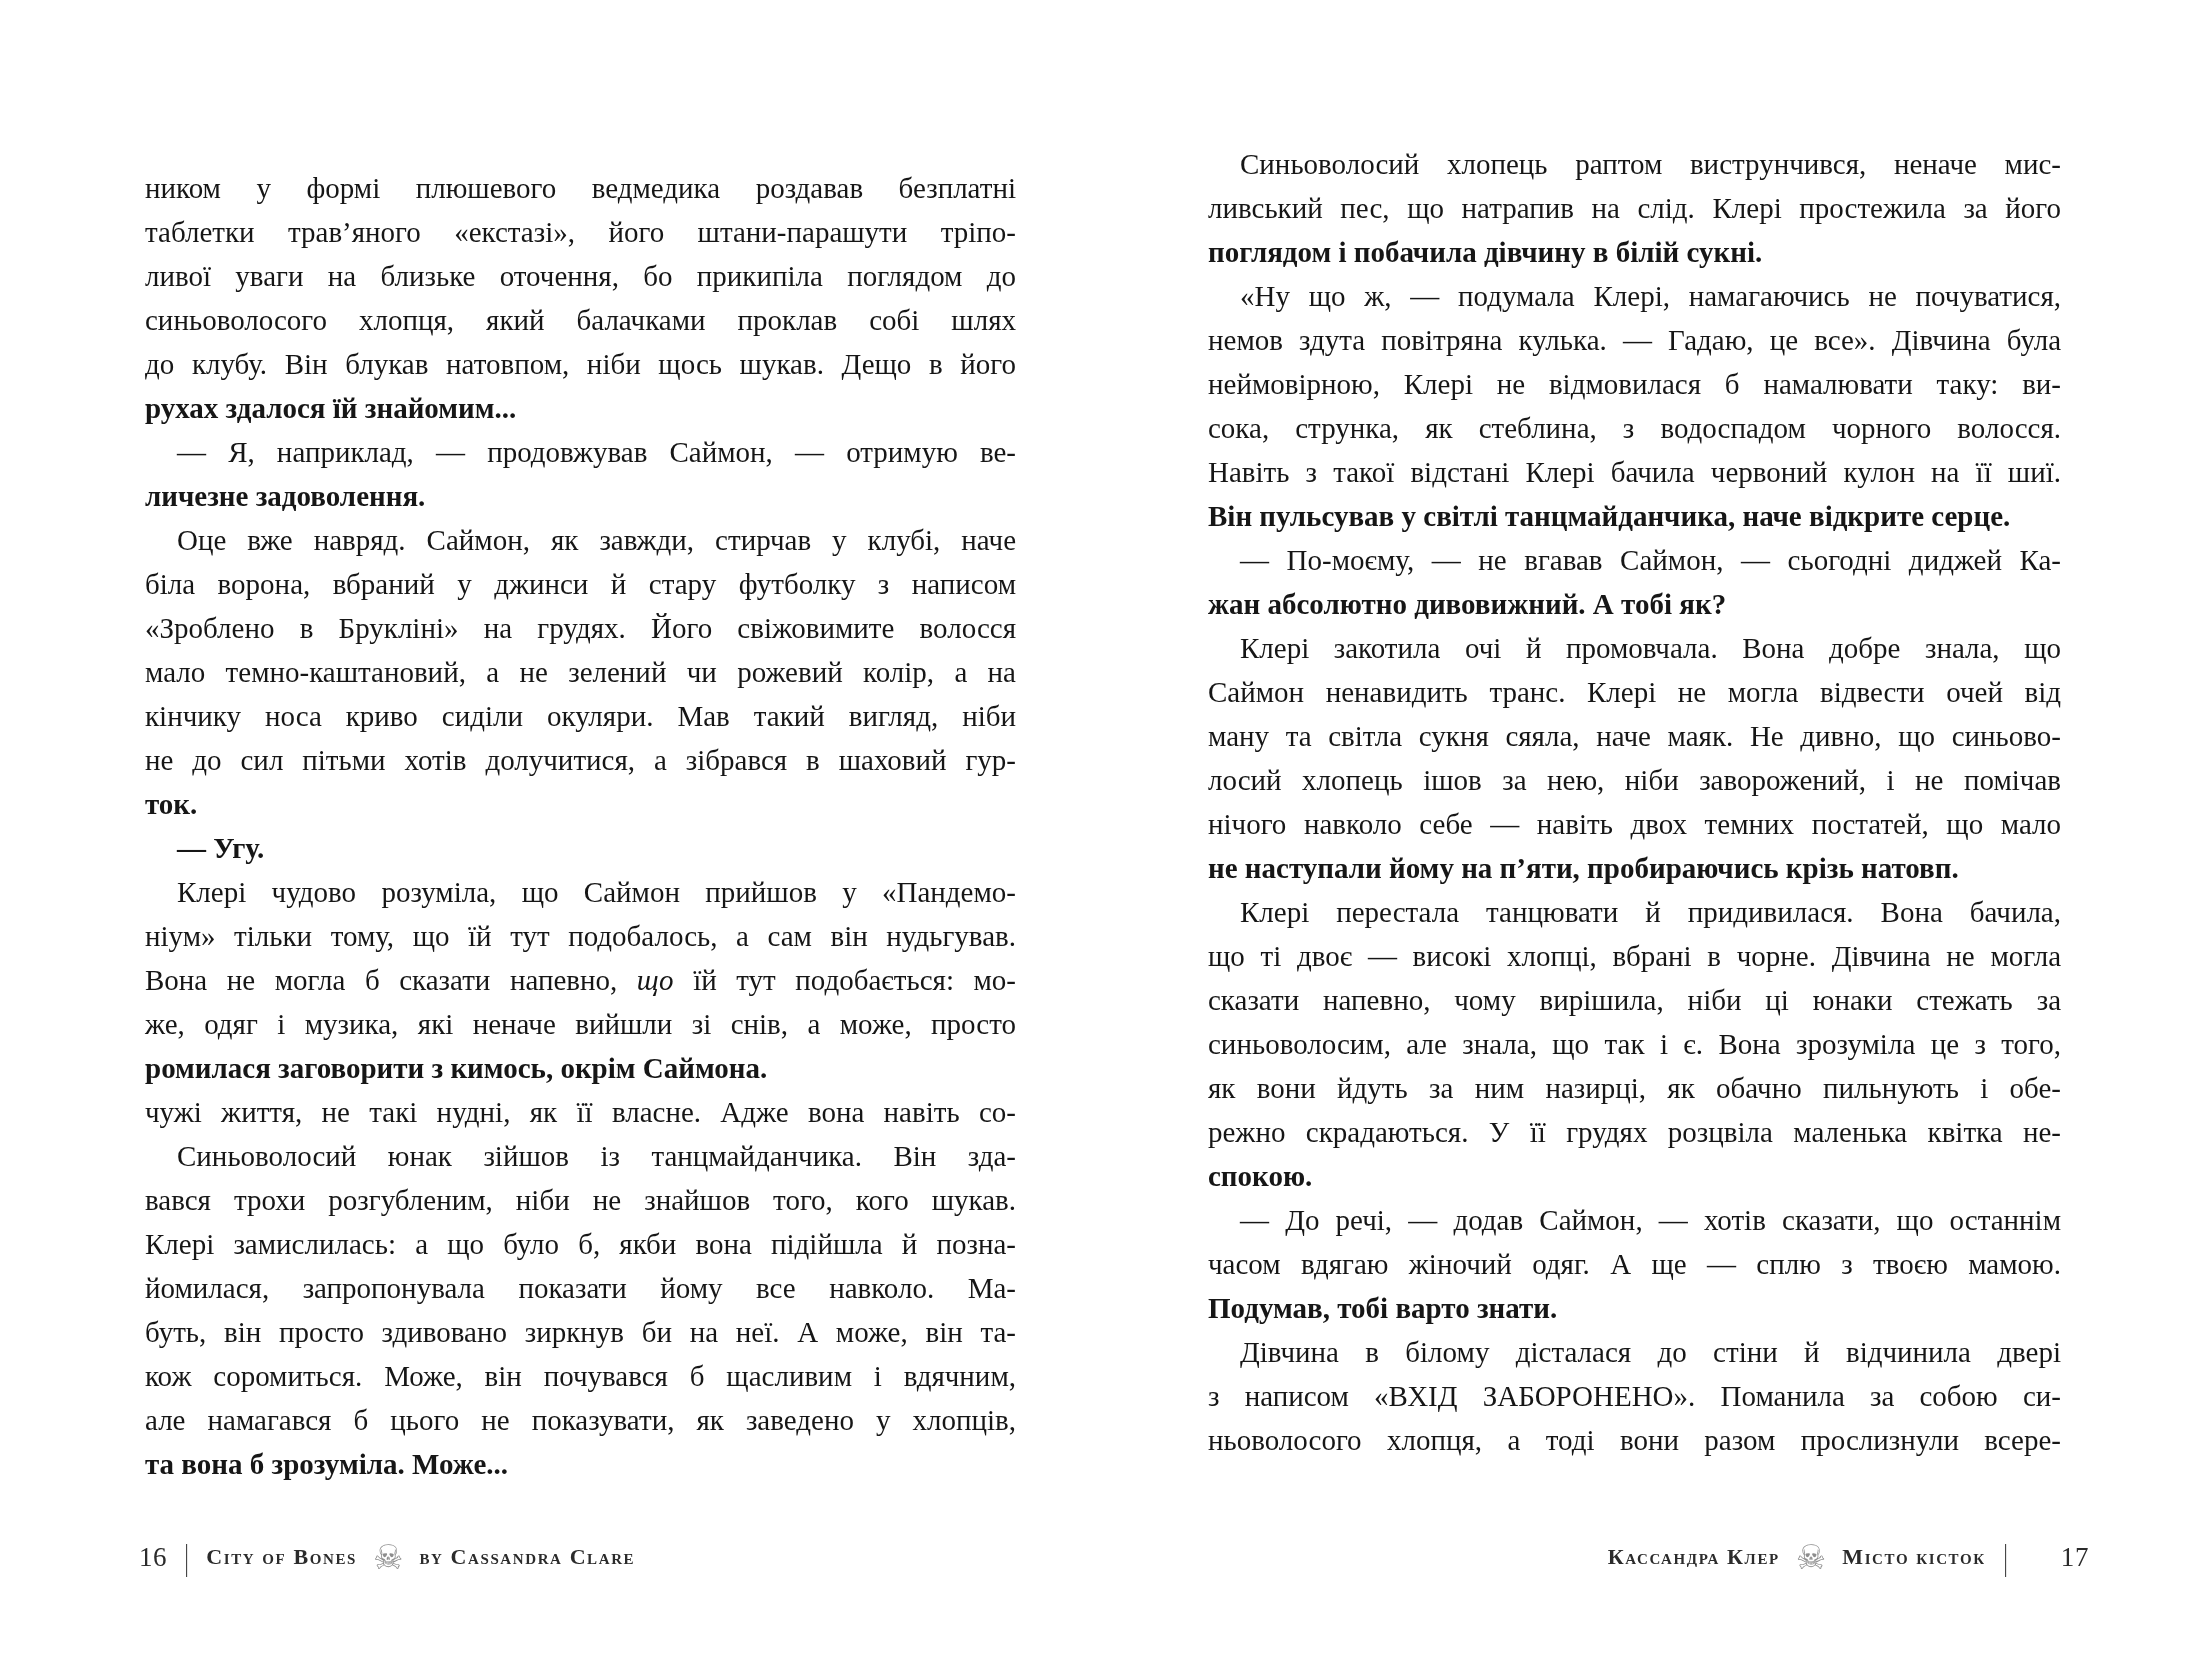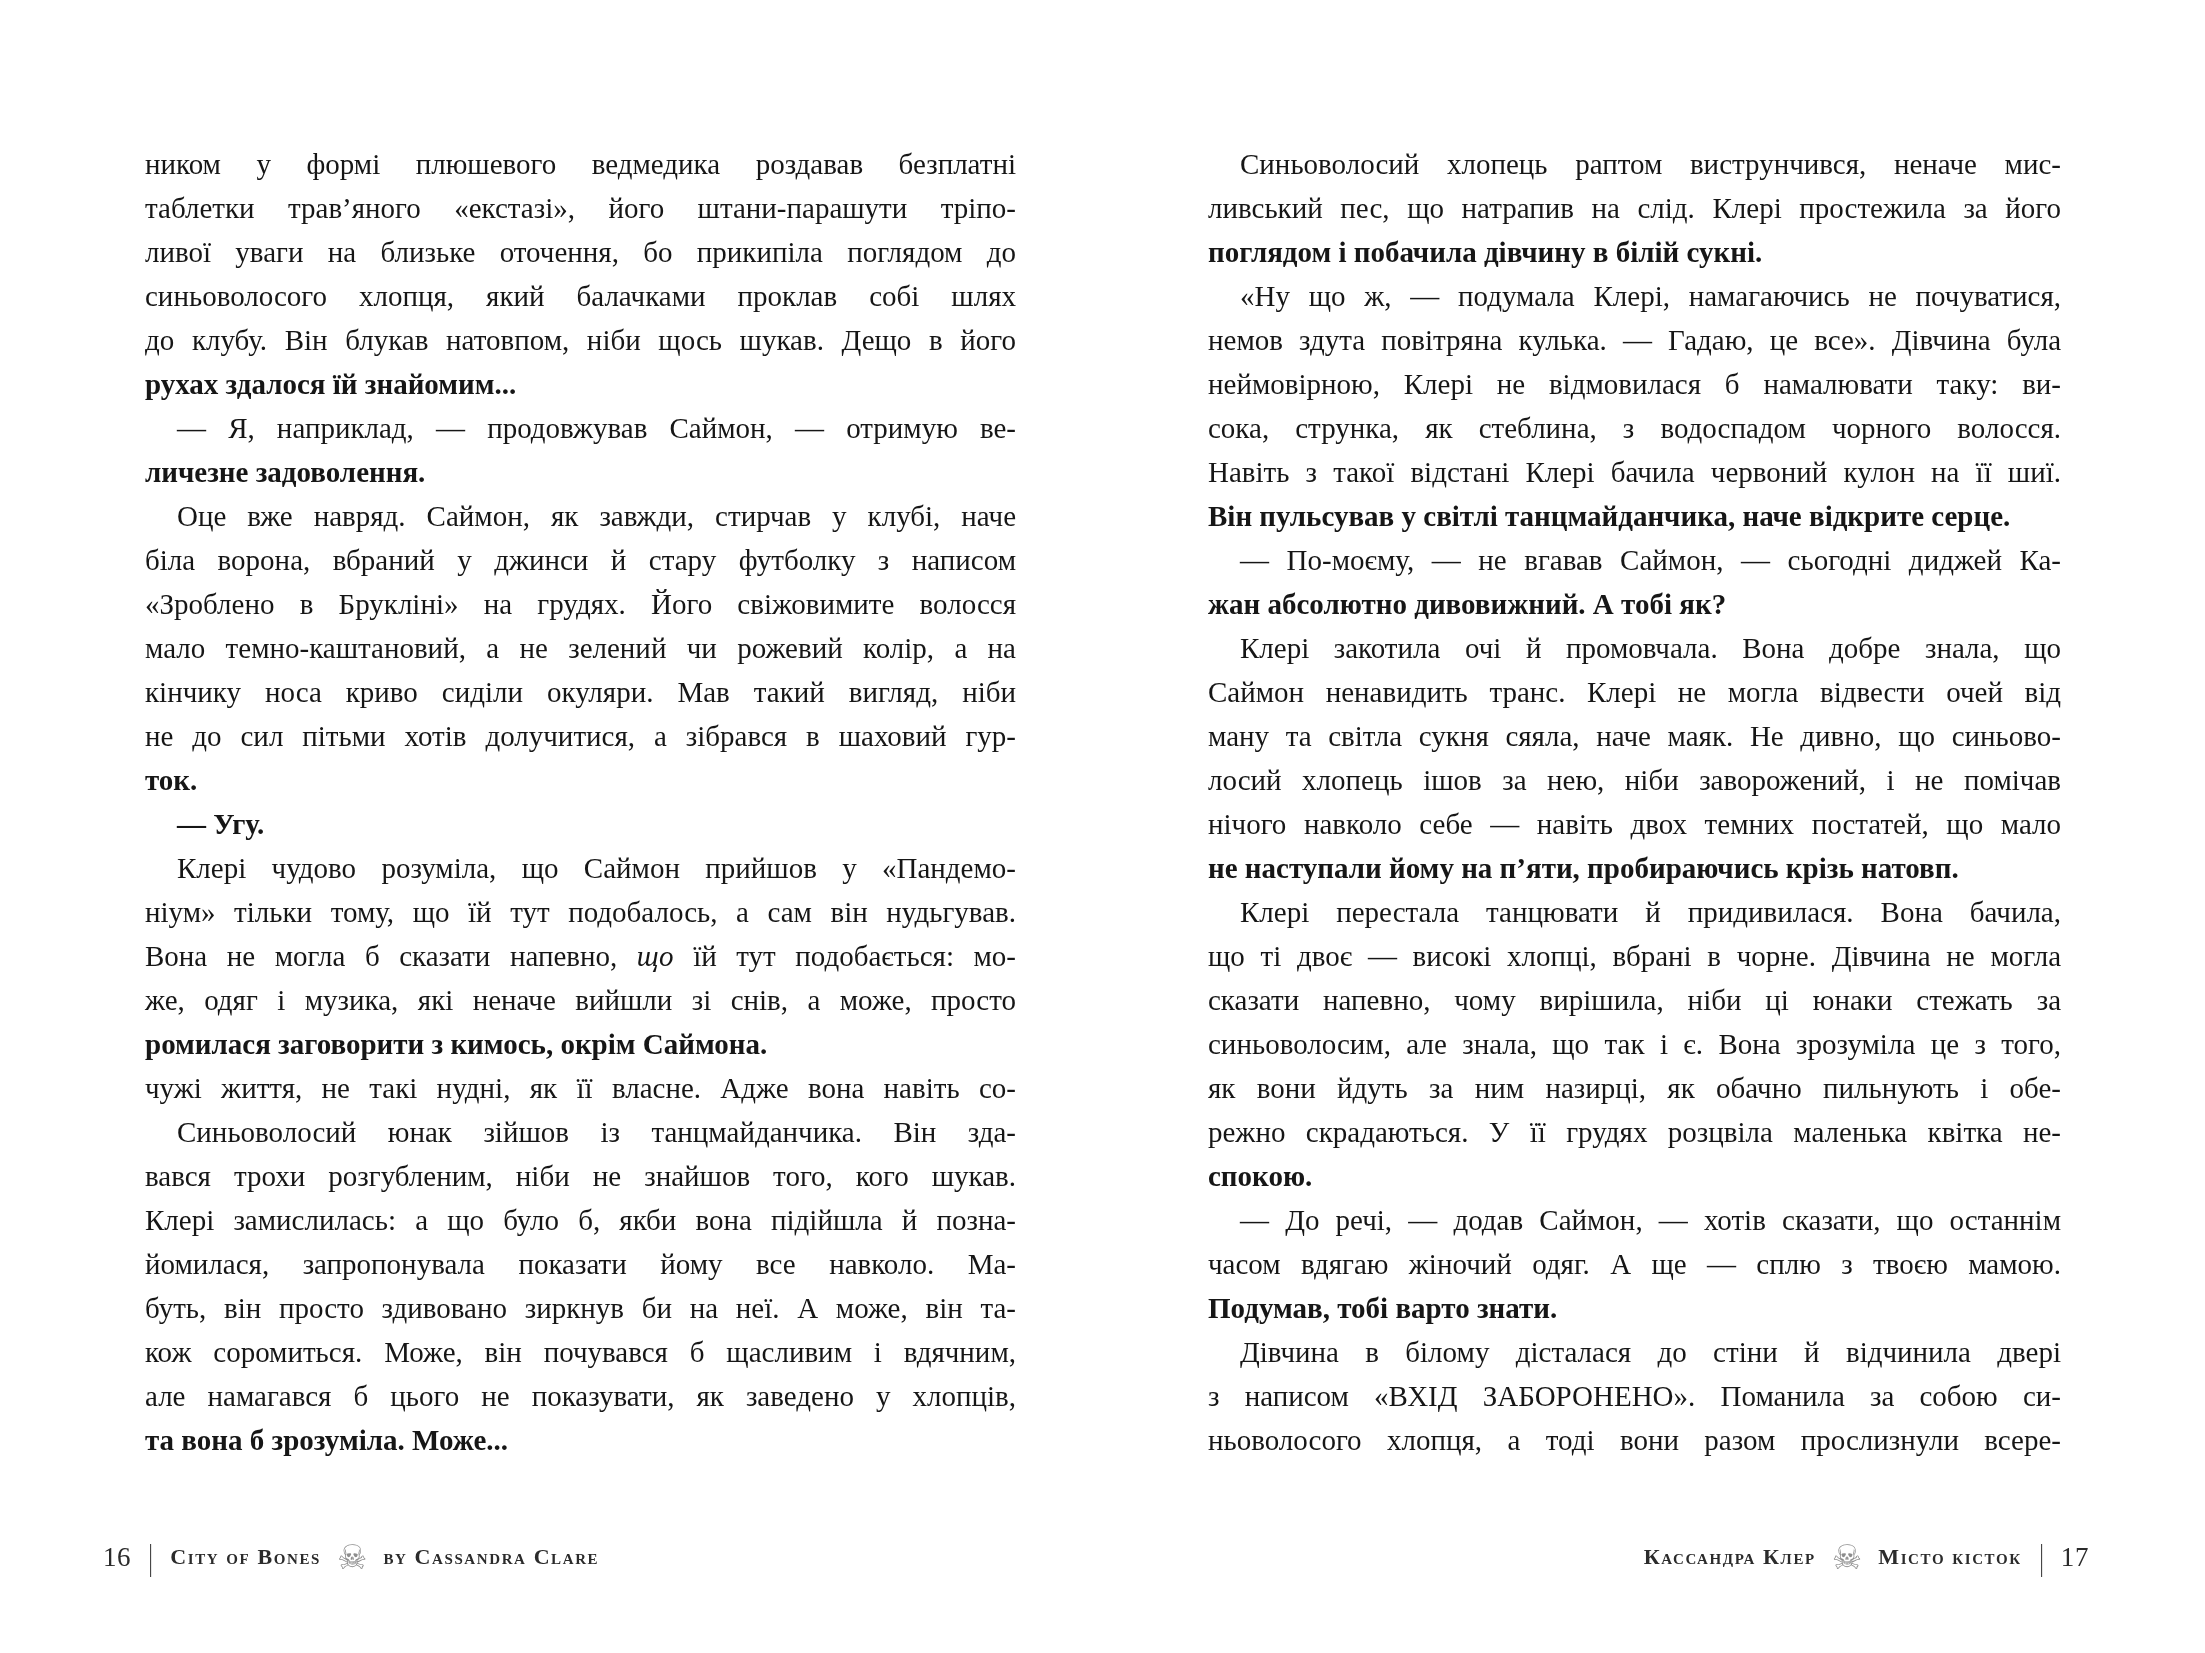--- a/index.html
+++ b/index.html
@@ -16,21 +16,21 @@
     color: #161616;
     overflow: hidden;
   }
   .column {
     position: absolute;
     top: 142px;
     font-size: 29px;
     line-height: 44px;
     color: #161616;
   }
-  #left-col  { left: 145px;  width: 871px; }
+  #left-col  { left: 145px;  width: 871px; margin-top: 24px; }
   #right-col { left: 1208px; width: 853px; }
 
   .paragraph { margin: 0; }
 
   .line {
     text-align: justify;
     text-align-last: justify;
     -moz-text-align-last: justify;
     text-justify: inter-word;
     white-space: normal;
@@ -53,20 +53,21 @@
     column-gap: 16px;
     color: #2b2b2b;
   }
   #footer-left  { left: 103px; }
   #footer-right { right: 116px; }
 
   .page-num {
     font-size: 27px;
     letter-spacing: 0.6px;
     color: #2b2b2b;
+    margin-left: 36px;
   }
   .footer-divider {
     font-size: 35px;
     line-height: 35px;
     font-weight: 400;
     color: #3a3a3a;
     transform: scaleX(0.6);
   }
   .footer-text {
     font-size: 22px;

